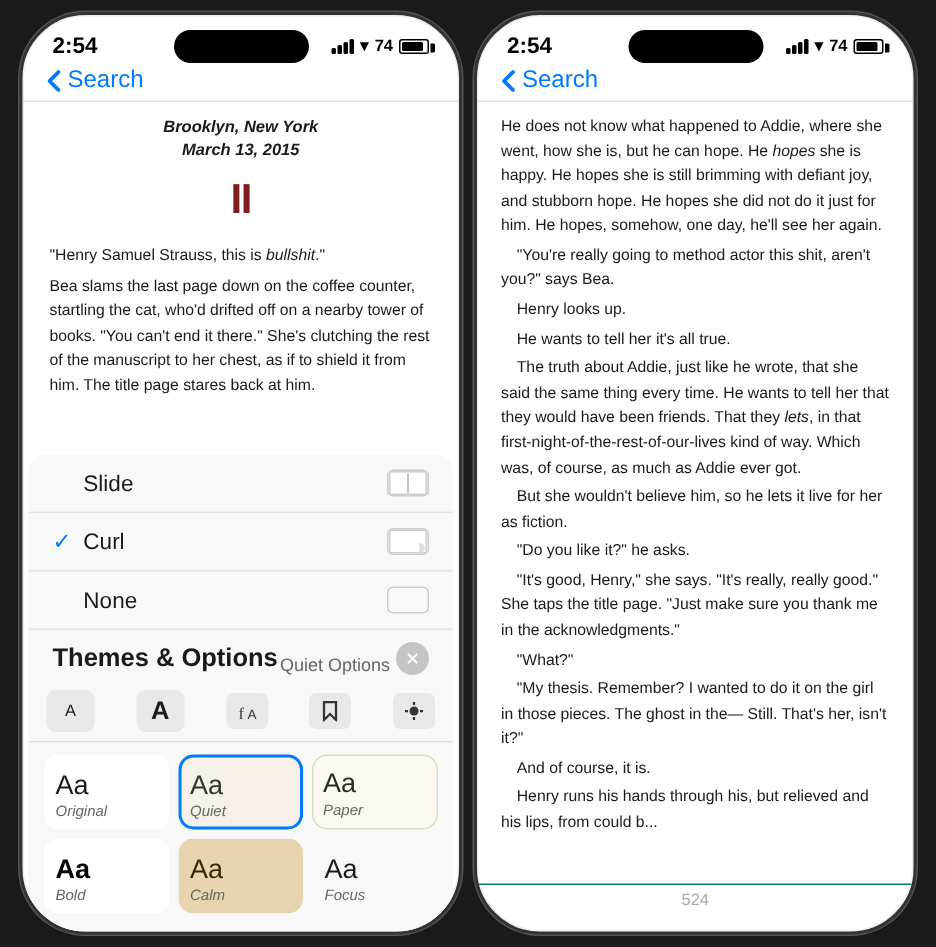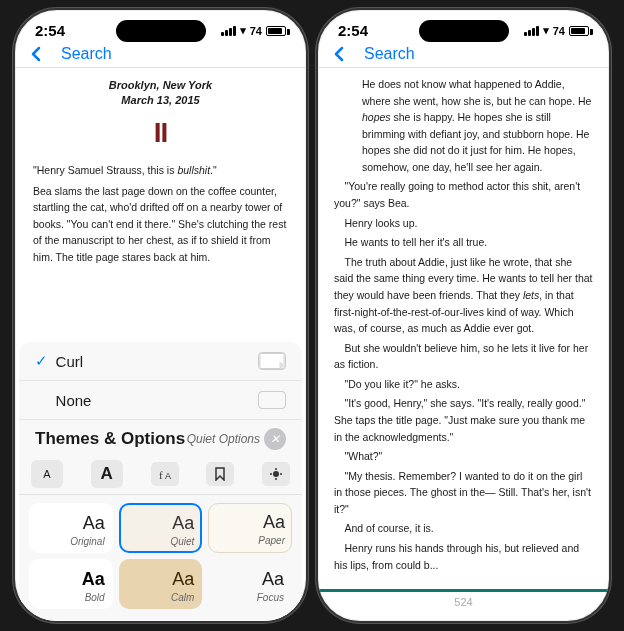--- a/index.html
+++ b/index.html
@@ -77,21 +77,21 @@
       align-items: center;
       padding: 2px 16px 4px;
       border-bottom: 1px solid #e0e0e0;
     }
 
     .nav-back {
       color: #007AFF;
       font-size: 16px;
       display: flex;
       align-items: center;
-      gap: 20px;
+      gap: 4px;
     }
 
     .nav-back svg {
       width: 10px;
       height: 16px;
     }
 
     
     .book-content {
       padding: 10px 18px;
@@ -245,21 +245,21 @@
       border: 2px solid transparent;
       cursor: pointer;
     }
 
     .theme-card.selected {
       border-color: #007AFF;
     }
 
     .theme-card-inner {
       padding: 8px 6px 4px;
-      text-align: right;
+      text-align: left;
     }
 
     .theme-card .aa-text {
       font-size: 18px;
       font-weight: 500;
       display: block;
       margin-bottom: 2px;
     }
 
     .theme-card .theme-name {
@@ -298,29 +298,28 @@
       height: calc(100% - 90px);
     }
 
     .right-book-content p {
       margin-bottom: 3px;
       text-indent: 1em;
     }
 
     .right-book-content p.no-indent {
       text-indent: 0;
-      margin-left: 28px;
     }
 
     .page-num {
       text-align: center;
       font-size: 11px;
       color: #aaa;
       padding: 4px;
-      border-top: 3px solid #0f766e;
+      border-top: 1px solid #0f766e;
     }
 
     
     .battery-icon {
       display: inline-block;
       width: 20px;
       height: 10px;
       border: 1.5px solid #000;
       border-radius: 2px;
       position: relative;
@@ -406,20 +405,32 @@
         <p>"Henry Samuel Strauss, this is <em>bullshit</em>."</p>
         <p>Bea slams the last page down on the coffee counter, startling the cat, who'd drifted off on a nearby tower of books. "You can't end it there." She's clutching the rest of the manuscript to her chest, as if to shield it from him. The title page stares back at him.</p>
 
       </div>
     </div>
 
     <div class="overlay-panel">
 
       <div class="slide-menu">
 
+        <div class="slide-menu-item">
+          <div class="item-left">
+            <span style="color:#007AFF;margin-right:8px;visibility:hidden;">✓</span>
+            <span>Slide</span>
+          </div>
+          <div class="item-icon" style="width:28px;height:18px;background:#f0f0f0;border-radius:4px;border:1px solid #ccc;">
+            <svg viewBox="0 0 28 18" width="28" height="18">
+              <rect x="1" y="1" width="26" height="16" fill="white" stroke="#ccc"></rect>
+              <path d="M14 16 L14 2" stroke="#aaa" stroke-width="1"></path>
+            </svg>
+          </div>
+        </div>
 
         <div class="slide-menu-item">
           <div class="item-left">
             <span style="color:#007AFF;margin-right:8px;">✓</span>
             <span>Curl</span>
           </div>
           <div class="item-icon" style="width:28px;height:18px;background:#f8f8f8;border-radius:4px;border:1px solid #ccc;">
             <svg viewBox="0 0 28 18" width="28" height="18">
               <rect x="1" y="1" width="26" height="16" fill="white" stroke="#ccc"></rect>
               <path d="M22 10 Q26 10 26 14 Q26 17 22 17 L22 10Z" fill="#e0e0e0"></path>
@@ -431,21 +442,21 @@
           <div class="item-left">
             <span style="color:#007AFF;margin-right:8px;visibility:hidden;">✓</span>
             <span>None</span>
           </div>
           <div class="item-icon" style="width:28px;height:18px;background:#f8f8f8;border-radius:4px;border:1px solid #ccc;">
           </div>
         </div>
 
         <div class="themes-header">
           <span class="title">Themes &amp; Options</span>
-          <div style="display:flex;gap:4px;align-items:center;font-style:italic;">
+          <div style="display:flex;gap:4px;align-items:flex-end;">
             <span style="font-size:12px;color:#666;">Quiet Options</span>
             <div class="close-btn">✕</div>
           </div>
         </div>
 
         <div class="font-controls">
           <div class="font-btn small">A</div>
           <div class="font-btn large">A</div>
           <div style="width:28px;height:24px;background:#e8e8e8;border-radius:5px;display:flex;align-items:center;justify-content:center;">
             <svg width="16" height="14" viewBox="0 0 16 14">

